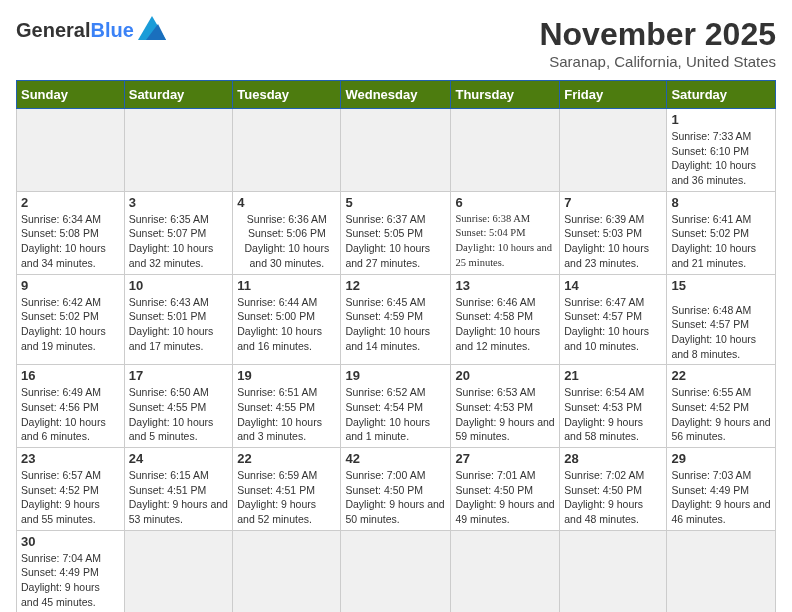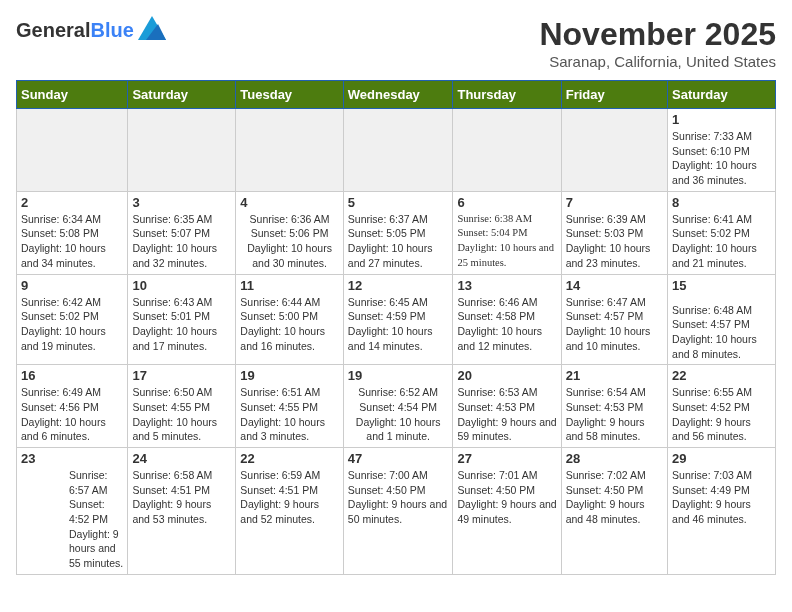--- a/index.html
+++ b/index.html
@@ -242,21 +242,21 @@
 Daylight: 10 hours and 5 minutes.</div>
         </td>
         <td>
           <span class="day-number">19</span>
           <div class="day-info" style="white-space: pre-line;">Sunrise: 6:51 AM
 Sunset: 4:55 PM
 Daylight: 10 hours and 3 minutes.</div>
         </td>
         <td>
           <span class="day-number">19</span>
-          <div class="day-info" style="white-space: pre-line; text-align: center;">Sunrise: 6:52 AM
+          <div class="day-info" style="white-space: pre-line;">Sunrise: 6:52 AM
 Sunset: 4:54 PM
 Daylight: 10 hours and 1 minute.</div>
         </td>
         <td>
           <span class="day-number">20</span>
           <div class="day-info" style="white-space: pre-line;">Sunrise: 6:53 AM
 Sunset: 4:53 PM
 Daylight: 9 hours and 59 minutes.</div>
         </td>
         <td>
@@ -268,38 +268,38 @@
         <td>
           <span class="day-number">22</span>
           <div class="day-info" style="white-space: pre-line;">Sunrise: 6:55 AM
 Sunset: 4:52 PM
 Daylight: 9 hours and 56 minutes.</div>
         </td>
       </tr>
       <tr>
         <td>
           <span class="day-number">23</span>
-          <div class="day-info" style="white-space: pre-line; margin-left: 48px;">Sunrise: 6:57 AM
+          <div class="day-info" style="white-space: pre-line;">Sunrise: 6:57 AM
 Sunset: 4:52 PM
 Daylight: 9 hours and 55 minutes.</div>
         </td>
         <td>
           <span class="day-number">24</span>
-          <div class="day-info" style="white-space: pre-line;">Sunrise: 6:58 AM
+          <div class="day-info" style="white-space: pre-line;">Sunrise: 6:15 AM
 Sunset: 4:51 PM
 Daylight: 9 hours and 53 minutes.</div>
         </td>
         <td>
           <span class="day-number">22</span>
           <div class="day-info" style="white-space: pre-line;">Sunrise: 6:59 AM
 Sunset: 4:51 PM
 Daylight: 9 hours and 52 minutes.</div>
         </td>
         <td>
-          <span class="day-number">47</span>
+          <span class="day-number">42</span>
           <div class="day-info" style="white-space: pre-line;">Sunrise: 7:00 AM
 Sunset: 4:50 PM
 Daylight: 9 hours and 50 minutes.</div>
         </td>
         <td>
           <span class="day-number">27</span>
           <div class="day-info" style="white-space: pre-line;">Sunrise: 7:01 AM
 Sunset: 4:50 PM
 Daylight: 9 hours and 49 minutes.</div>
         </td>
@@ -309,14 +309,28 @@
 Sunset: 4:50 PM
 Daylight: 9 hours and 48 minutes.</div>
         </td>
         <td>
           <span class="day-number">29</span>
           <div class="day-info" style="white-space: pre-line;">Sunrise: 7:03 AM
 Sunset: 4:49 PM
 Daylight: 9 hours and 46 minutes.</div>
         </td>
       </tr>
+      <tr>
+        <td>
+          <span class="day-number">30</span>
+          <div class="day-info" style="white-space: pre-line;">Sunrise: 7:04 AM
+Sunset: 4:49 PM
+Daylight: 9 hours and 45 minutes.</div>
+        </td>
+        <td class="empty"></td>
+        <td class="empty"></td>
+        <td class="empty"></td>
+        <td class="empty"></td>
+        <td class="empty"></td>
+        <td class="empty"></td>
+      </tr>
     </tbody>
 </table>
 
 </body></html>

